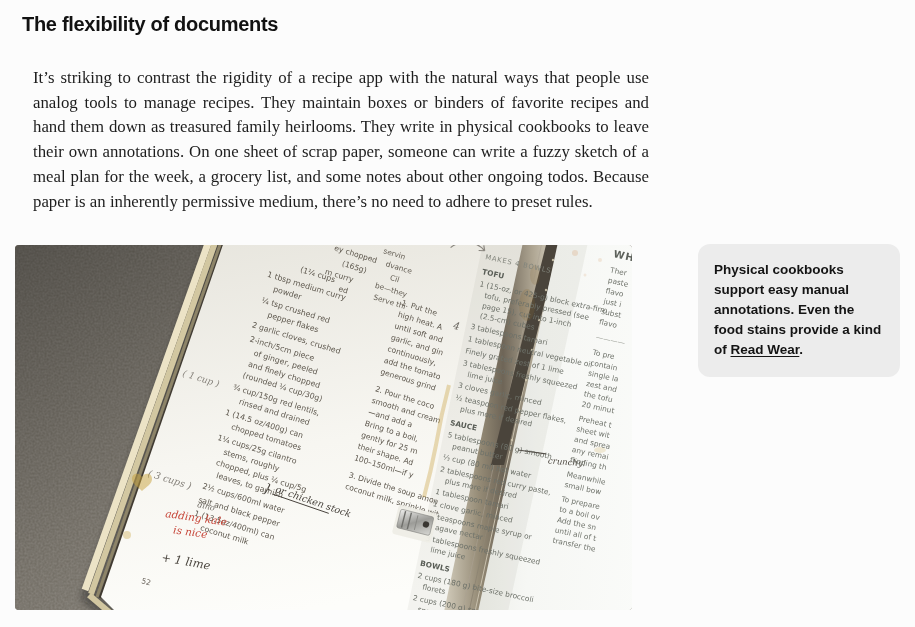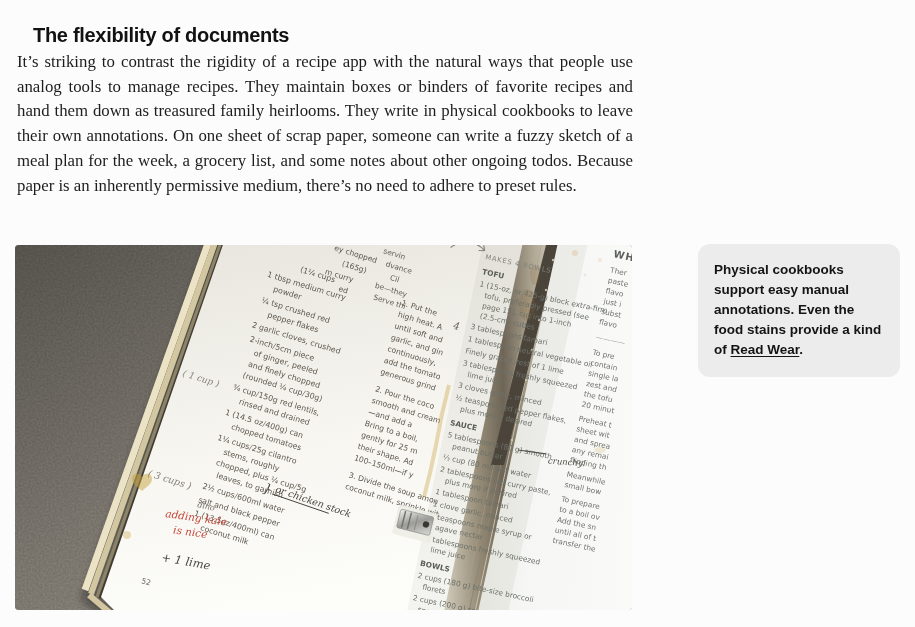--- a/index.html
+++ b/index.html
@@ -1,19 +1,19 @@
 <!DOCTYPE html>
 <html><head>
 <meta charset="utf-8">
 <style>
   html,body{margin:0;padding:0;background:#fcfcfc;width:915px;height:627px;overflow:hidden;}
   .page{position:relative;width:915px;height:627px;font-family:"Liberation Sans",sans-serif;}
-  .heading{position:absolute;left:17px;top:8px;margin:16px;font-family:"Liberation Sans",sans-serif;
+  .heading{position:absolute;left:17px;top:8px;margin:5px;font-family:"Liberation Sans",sans-serif;
     font-size:20px;font-weight:700;letter-spacing:-0.3px;color:#121212;}
-  .bodytext{position:absolute;left:17px;top:50px;width:616px;margin:0;
+  .bodytext{position:absolute;left:17px;top:50px;width:616px;margin:16px;
     font-family:"Liberation Serif",serif;font-size:16.8px;line-height:24.7px;
     text-align:justify;color:#1d1d1d;}
   .photo{position:absolute;left:15px;top:245px;width:617px;height:365px;margin:0;
     border-radius:4px;overflow:hidden;background:#7a7469;}
   .photo svg{display:block;}
   .sidenote{position:absolute;left:698px;top:244px;width:202px;box-sizing:border-box;
     background:#ececec;border-radius:12px;padding:16px 16px 17px 16px;
     font-family:"Liberation Sans",sans-serif;font-size:13.5px;font-weight:700;
     line-height:20px;color:#141414;}
   .sidenote a{color:#141414;text-decoration:underline;text-underline-offset:2px;cursor:pointer;}

